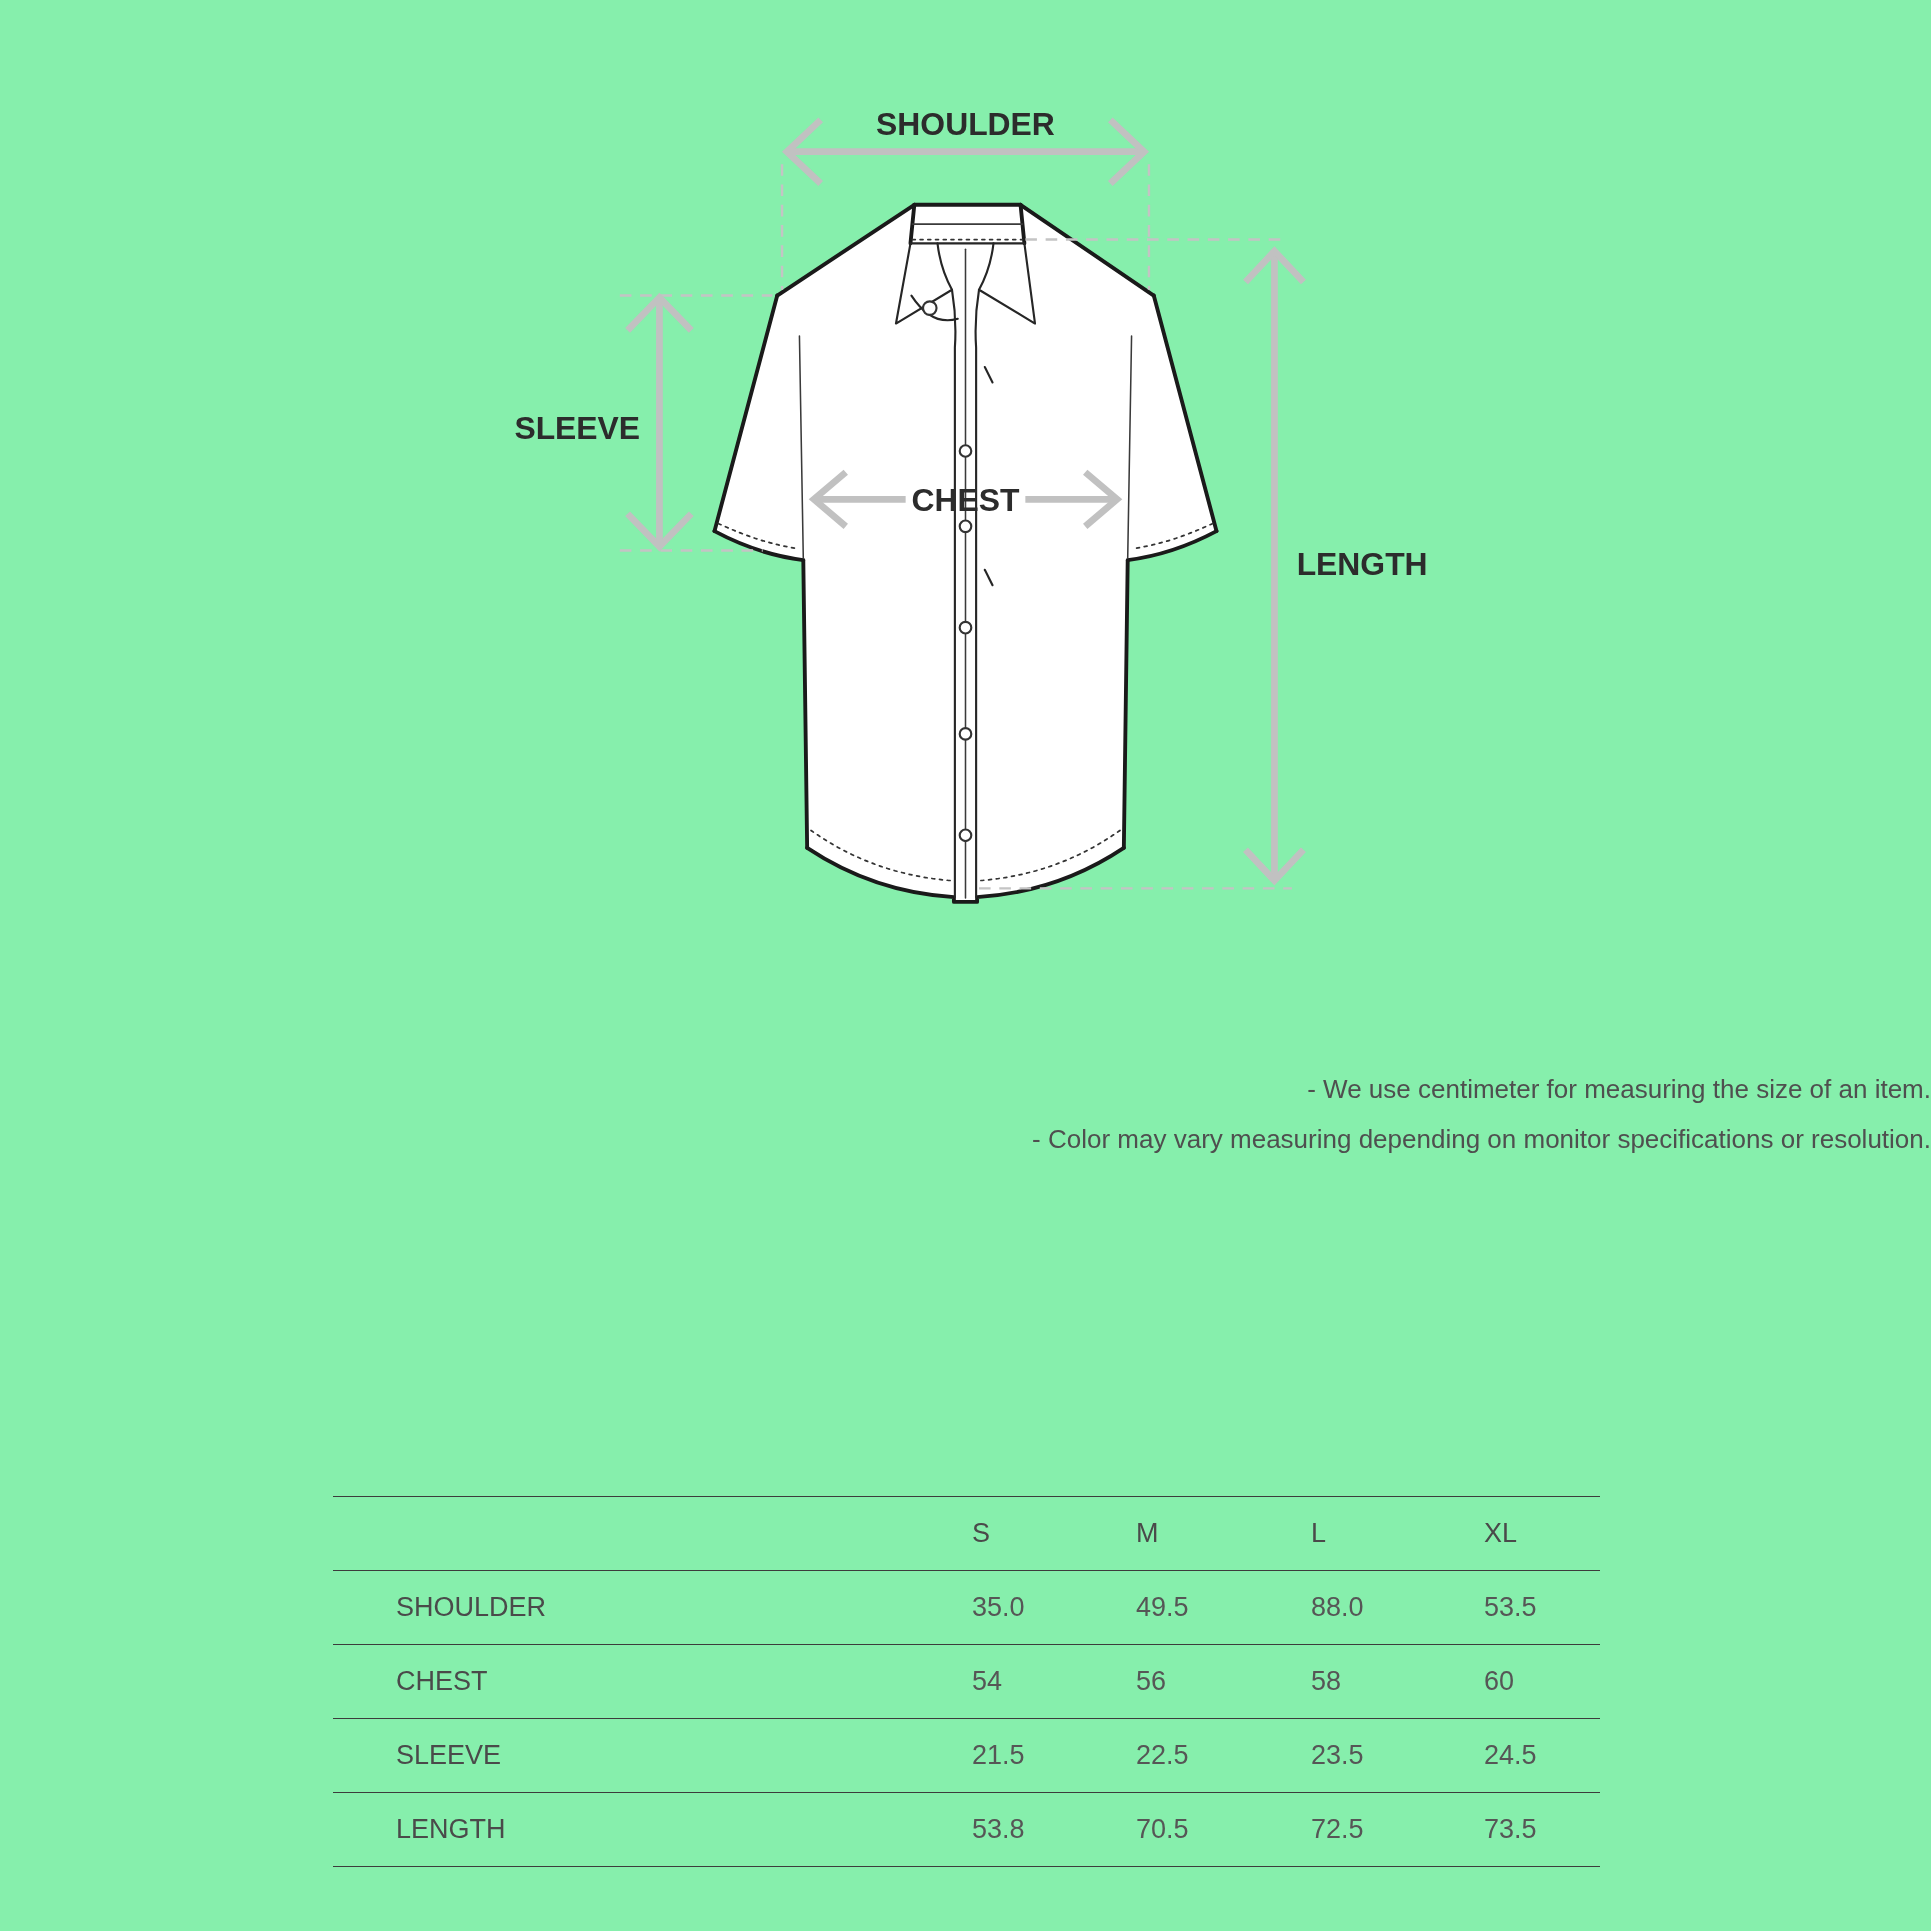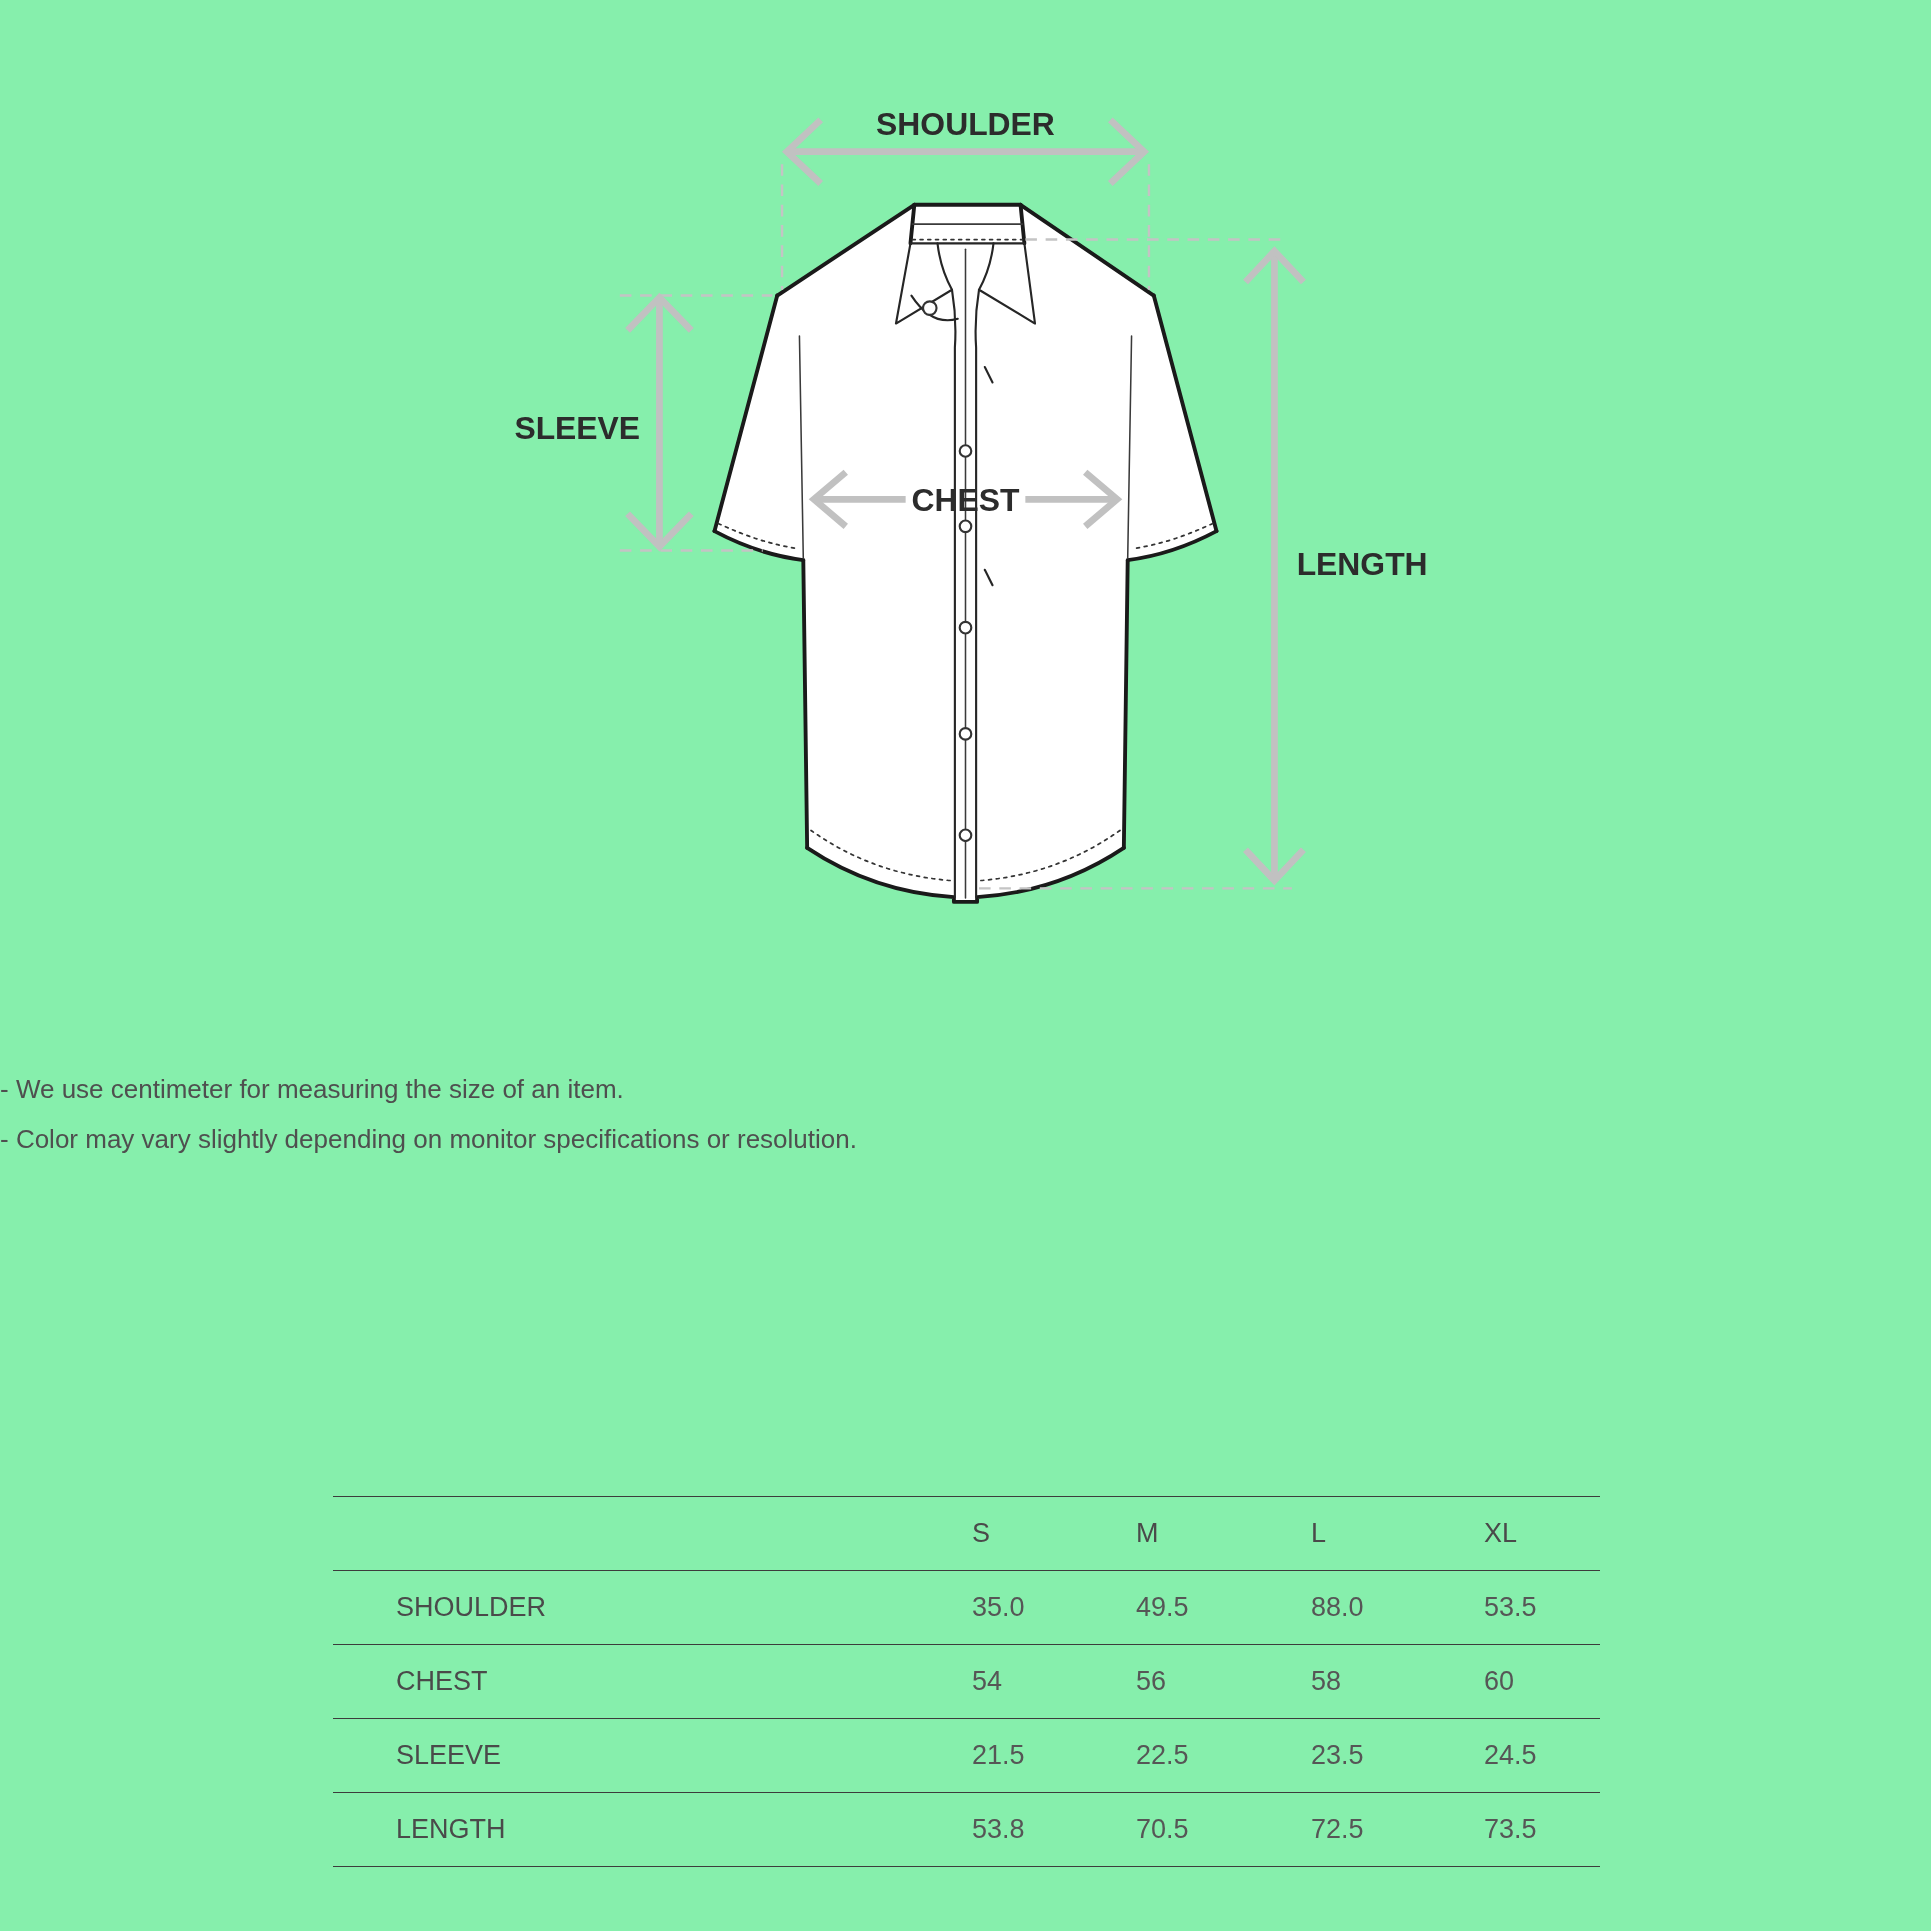--- a/index.html
+++ b/index.html
@@ -6,21 +6,21 @@
   .canvas{
     position:relative;width:1931px;height:1931px;background:#86efac;
     font-family:"Liberation Sans",sans-serif;overflow:hidden;
   }
   .diagram-svg{position:absolute;left:0;top:0;width:1931px;height:1014px;}
   .measure-label{
     font-family:"Liberation Sans",sans-serif;
     font-weight:700;font-size:33px;fill:#2c2c2c;
   }
   .notes{
-    position:absolute;left:0;top:1064px;width:1931px;text-align:left;
+    position:absolute;left:0;top:1064px;width:1931px;text-align:right;
   }
   .notes p{
     margin:0;height:50px;line-height:50px;font-size:26px;color:#4f4f4f;
   }
   .size-table{
     position:absolute;left:333px;top:1496px;width:1267px;
     border-top:1.9px solid #3c3c3c;
   }
   .trow{
     display:grid;
@@ -132,21 +132,21 @@
     </g>
 
     <text class="measure-label" x="1000" y="140" text-anchor="middle">SHOULDER</text>
     <text class="measure-label" x="663" y="455" text-anchor="end">SLEEVE</text>
     <text class="measure-label" x="1000" y="529" text-anchor="middle">CHEST</text>
     <text class="measure-label" x="1343" y="595" text-anchor="start">LENGTH</text>
   </svg>
 
   <div class="notes">
     <p>- We use centimeter for measuring the size of an item.</p>
-    <p>- Color may vary slightly depending on monitor specifications or resolution.</p>
+    <p>- Color may vary measuring depending on monitor specifications or resolution.</p>
   </div>
 
   <div class="size-table">
     <div class="trow header">
       <div class="cell label"></div>
       <div class="cell">S</div>
       <div class="cell">M</div>
       <div class="cell">L</div>
       <div class="cell">XL</div>
     </div>

